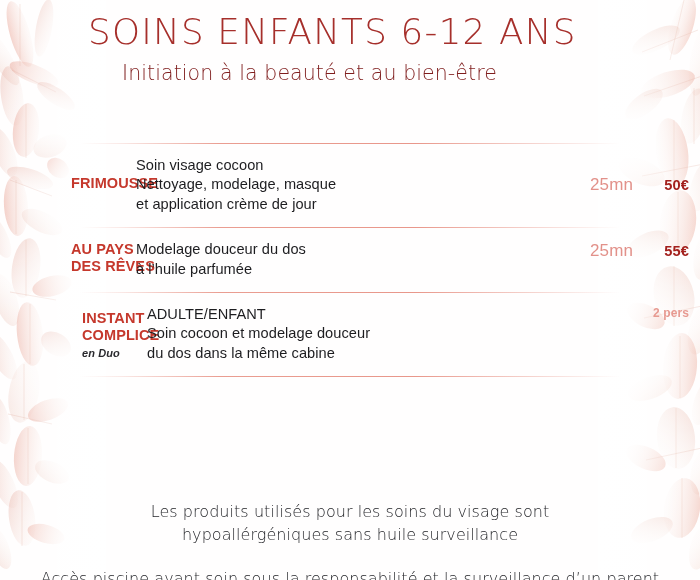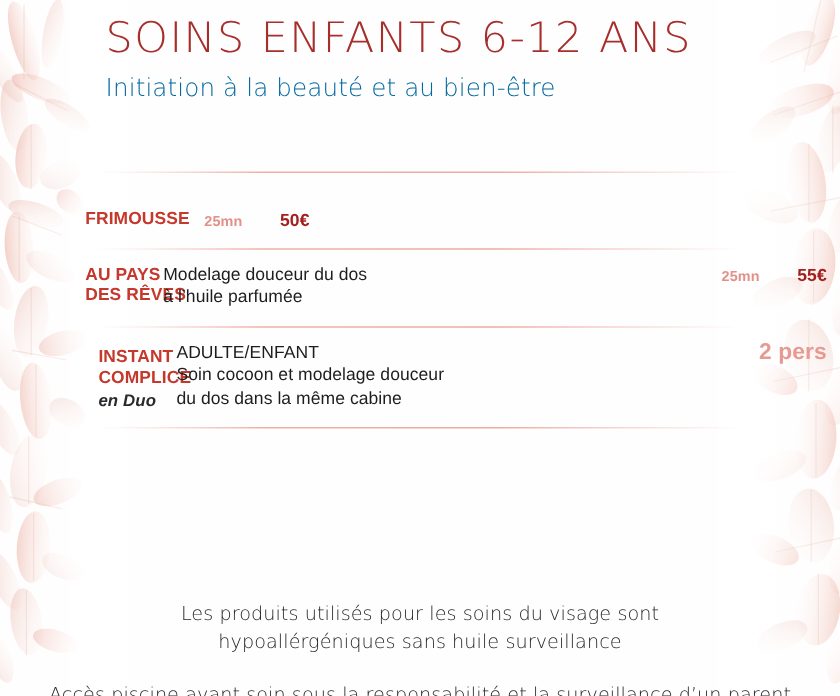--- a/index.html
+++ b/index.html
@@ -52,24 +52,25 @@
     font-family:"DejaVu Sans", sans-serif;
     transform:scaleX(1.02);
     transform-origin:left center;
   }
 
   .subtitle {
     margin-top:6px;
     font-size:20.5px;
     line-height:26px;
     font-weight:300;
-    color:#0369a1;
+    color:#7f1d1d;
     letter-spacing:.1px;
     white-space:nowrap;
     font-family:"DejaVu Sans", sans-serif;
+    margin-left:34px;
   }
 
   
   .menu {
     position:absolute;
     left:0; top:143px;
     width:700px;
   }
 
   .divider {
@@ -103,21 +104,21 @@
   .name {
     font-size:14.5px;
     line-height:17px;
     font-weight:bold;
     color:#c5382c;
     letter-spacing:.1px;
     white-space:nowrap;
   }
 
   .name-sub {
-    font-size:14px;
+    font-size:11px;
     line-height:18px;
     font-style:italic;
     font-weight:bold;
     color:#2a2a2e;
     letter-spacing:.1px;
   }
 
   .col-desc {
     flex:1 1 auto;
     padding-left:1px;
@@ -136,38 +137,38 @@
     flex:0 0 134px;
     width:134px;
     padding-right:11px;
     display:flex;
     flex-direction:column;
     align-items:flex-end;
     padding-top:1px;
   }
 
   .pers {
-    font-size:19px;
+    font-size:12px;
     line-height:17px;
     font-weight:bold;
     color:#e79a91;
     letter-spacing:.1px;
   }
 
   .price-line {
     display:flex;
     align-items:baseline;
     justify-content:flex-end;
     width:100%;
   }
 
   .duration {
-    font-size:12px;
+    font-size:17px;
     line-height:19px;
-    font-weight:bold;
+    font-weight:normal;
     color:#e2918a;
     letter-spacing:.1px;
     white-space:nowrap;
   }
 
   .price {
     font-size:14.6px;
     line-height:19px;
     font-weight:bold;
     color:#a3201d;
@@ -373,20 +374,25 @@
     </div>
 
     <div class="menu">
 
       <div class="divider"></div>
 
       <div class="row row-1">
         <div class="col-name">
           <div class="name">FRIMOUSSE</div>
         </div>
+        <div class="col-desc">
+          <div class="desc-line">Soin visage cocoon</div>
+          <div class="desc-line">Nettoyage, modelage, masque</div>
+          <div class="desc-line">et application crème de jour</div>
+        </div>
         <div class="col-price">
           <div class="price-line">
             <span class="duration">25mn</span>
             <span class="price">50€</span>
           </div>
         </div>
       </div>
 
       <div class="divider"></div>
 

